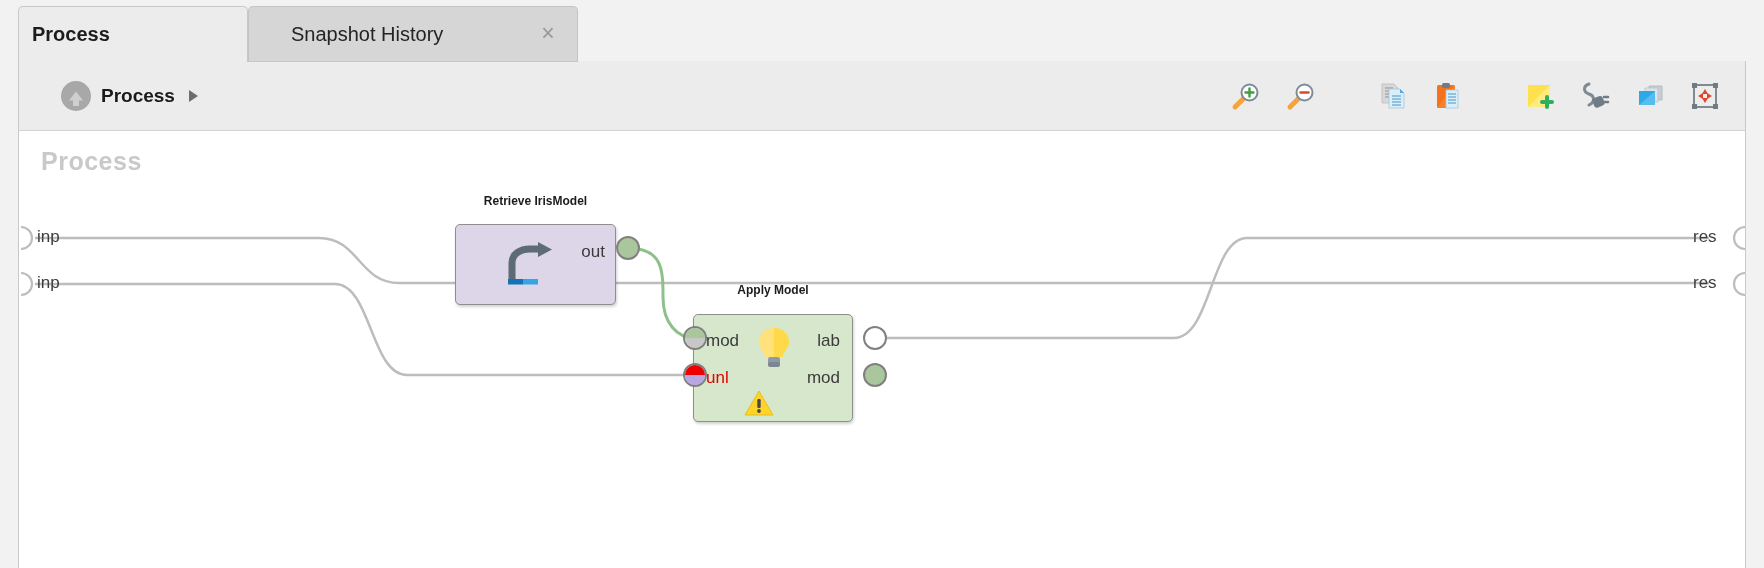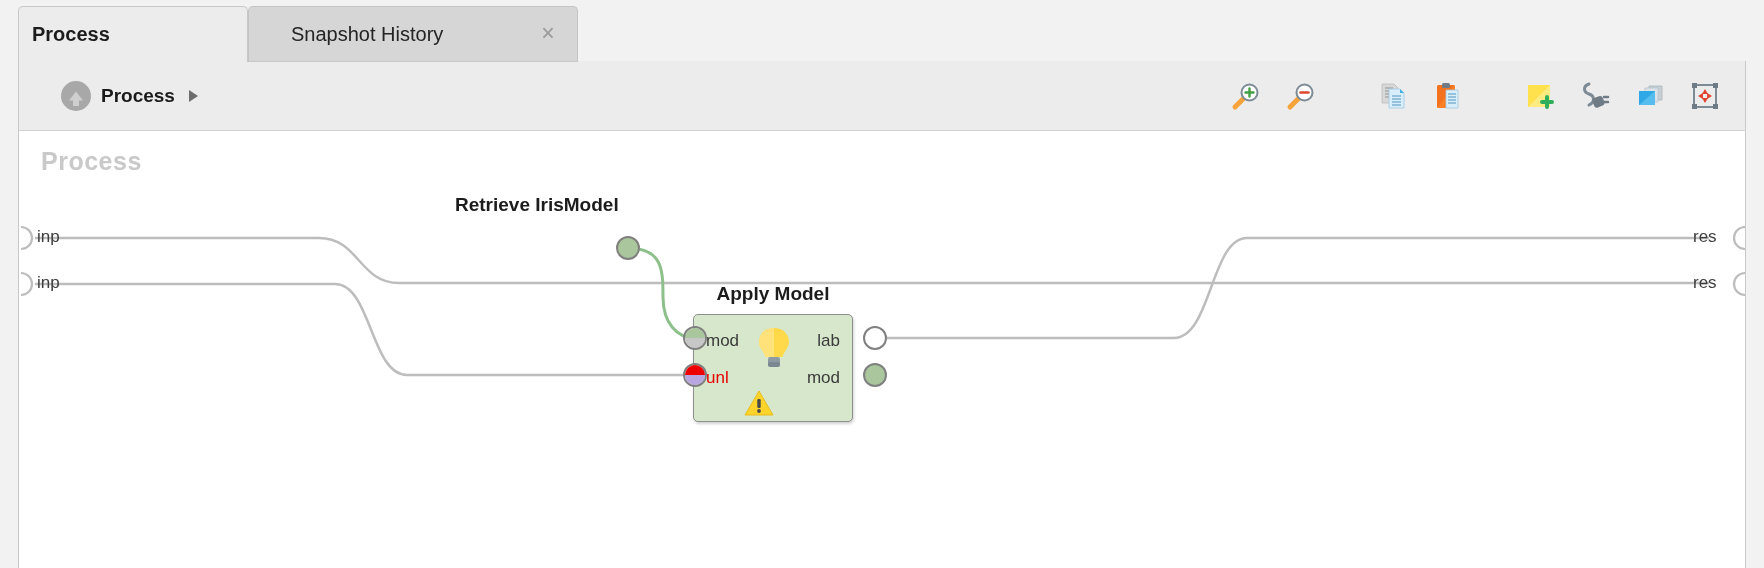--- a/index.html
+++ b/index.html
@@ -193,21 +193,21 @@
     width: 161px; height: 81px;
     background: #dcd6e8;
   }
   .op-apply {
     left: 674px; top: 183px;
     width: 160px; height: 108px;
     background: #d7e7cc;
   }
   .op-title {
     position: absolute;
-    font-size: 19px;
+    font-size: 12px;
     font-weight: bold;
     color: #1c1c1c;
     white-space: nowrap;
     text-align: center;
   }
   .op-port-label {
     position: absolute;
     font-size: 17px;
     color: #3b3b3b;
   }
@@ -395,20 +395,29 @@
     </svg>
 
     <span class="edge-port-label" style="left:18px; top:96px;">inp</span>
     <span class="edge-port-label" style="left:18px; top:142px;">inp</span>
 
     <span class="edge-port-label" style="left:1674px; top:96px;">res</span>
     <span class="edge-port-label" style="left:1674px; top:142px;">res</span>
 
     <div class="op-title" style="left:436px; top:63px; width:161px;">Retrieve IrisModel</div>
 
+    <div class="op op-retrieve">
+      <svg width="62" height="48" viewBox="0 0 62 48" style="position:absolute; left:42px; top:16px;">
+        <path d="M14 40 V22 C14 13 22 8 32 8 H44" fill="none" stroke="#5c6b75" stroke-width="7" stroke-linecap="butt"></path>
+        <path d="M40 1 L54 8.5 L40 16 Z" fill="#5c6b75"></path>
+        <rect x="10" y="38" width="15" height="5.5" fill="#1473b5"></rect>
+        <rect x="25" y="38" width="15" height="5.5" fill="#33a6e8"></rect>
+      </svg>
+      <span class="op-port-label" style="right:10px; top:17px;">out</span>
+    </div>
 
     <div class="knob knob-green" style="left:597px; top:105px;"></div>
 
     <div class="op-title" style="left:674px; top:152px; width:160px;">Apply Model</div>
 
     <div class="op op-apply">
 
       <span class="op-port-label" style="left:12px; top:16px;">mod</span>
 
       <span class="op-port-label err" style="left:12px; top:53px;">unl</span>

